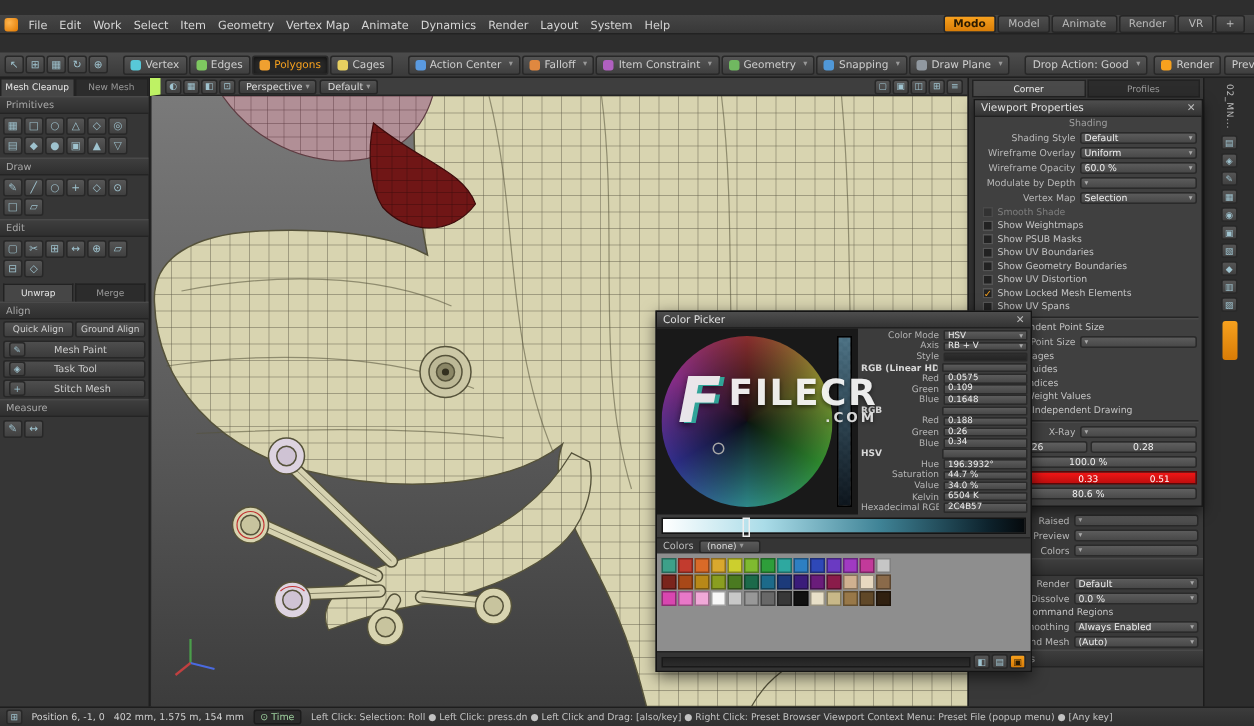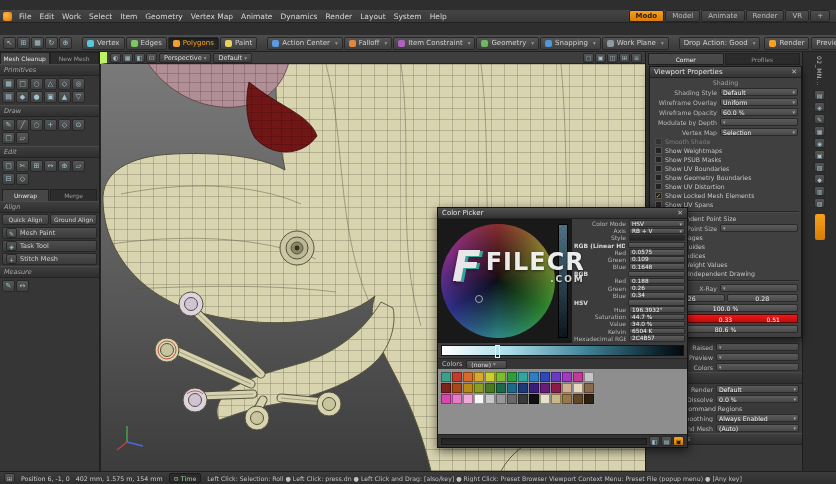--- a/index.html
+++ b/index.html
@@ -58,23 +58,23 @@
   .vp-select { background:linear-gradient(#525252,#3d3d3d); border:1px solid #262626; border-radius:2px;
                font-size:6.5px; color:#ddd; padding:0 4px; height:10px; display:inline-flex; align-items:center; }
 
   
   .sidebar { left:0; top:52px; width:100px; height:419px; background:#363636; border-right:1px solid #1e1e1e; }
   .sb-tabs { display:flex; }
   .sb-tab { flex:1; text-align:center; font-size:6px; padding:2px 0; background:#2c2c2c; color:#999;
             border:1px solid #222; border-bottom:none; }
   .sb-tab.active { background:#464646; color:#e8e8e8; }
   .sec { background:linear-gradient(#3e3e3e,#2f2f2f); border-top:1px solid #4a4a4a; border-bottom:1px solid #242424;
-         color:#a8a8a8; font-size:6.5px; padding:1px 4px;font-style:italic; }
+         color:#a8a8a8; font-size:6.5px; padding:1px 4px; }
   .icon-grid { display:flex; flex-wrap:wrap; gap:1px; padding:2px 2px; }
-  .wide-btn { display:flex; align-items:center; gap:3px; margin:1px 2px; height:12px;
+  .wide-btn { display:flex; align-items:center; gap:19px; margin:1px 2px; height:12px;
               background:linear-gradient(#4e4e4e,#3b3b3b); border:1px solid #272727; border-radius:2px;
               font-size:6.5px; color:#ccc; padding:0 3px; }
   .half-btns { display:flex; gap:1px; padding:1px 2px; }
   .half-btns .btn { flex:1; justify-content:center; font-size:6px; height:11px; padding:0 1px; }
   .sb-minitabs { display:flex; gap:1px; padding:2px 2px 0; }
   .sb-minitabs .sb-tab { font-size:6px; }
 
   
   .viewport { left:100px; top:64px; width:545px; height:407px; background:#555; border-left:1px solid #242424; }
   .viewport svg { display:block; }
@@ -239,21 +239,21 @@
           <span>Edges</span>
         </span>
 
         <span class="btn active">
           <span class="dot" style="background: rgb(240, 160, 48);"></span>
           <span>Polygons</span>
         </span>
 
         <span class="btn">
           <span class="dot" style="background: rgb(232, 208, 96);"></span>
-          <span>Paint</span>
+          <span>Cages</span>
         </span>
       </div>
     <span class="vsep"></span>
     <div class="tb-group">
 
         <span class="btn caret">
           <span class="dot" style="background: rgb(90, 154, 224);"></span>
           <span>Action Center</span>
         </span>
 
@@ -272,21 +272,21 @@
           <span>Geometry</span>
         </span>
 
         <span class="btn caret">
           <span class="dot" style="background: rgb(80, 152, 216);"></span>
           <span>Snapping</span>
         </span>
 
         <span class="btn caret">
           <span class="dot" style="background: rgb(144, 152, 160);"></span>
-          <span>Work Plane</span>
+          <span>Draw Plane</span>
         </span>
       </div>
     <span class="vsep"></span>
     <span class="btn caret">
       <span>Drop Action: Good</span>
     </span>
     <span class="spacer"></span>
     <span class="btn">
       <span class="dot" style="background:#f7a11e"></span>
       <span>Render</span>

